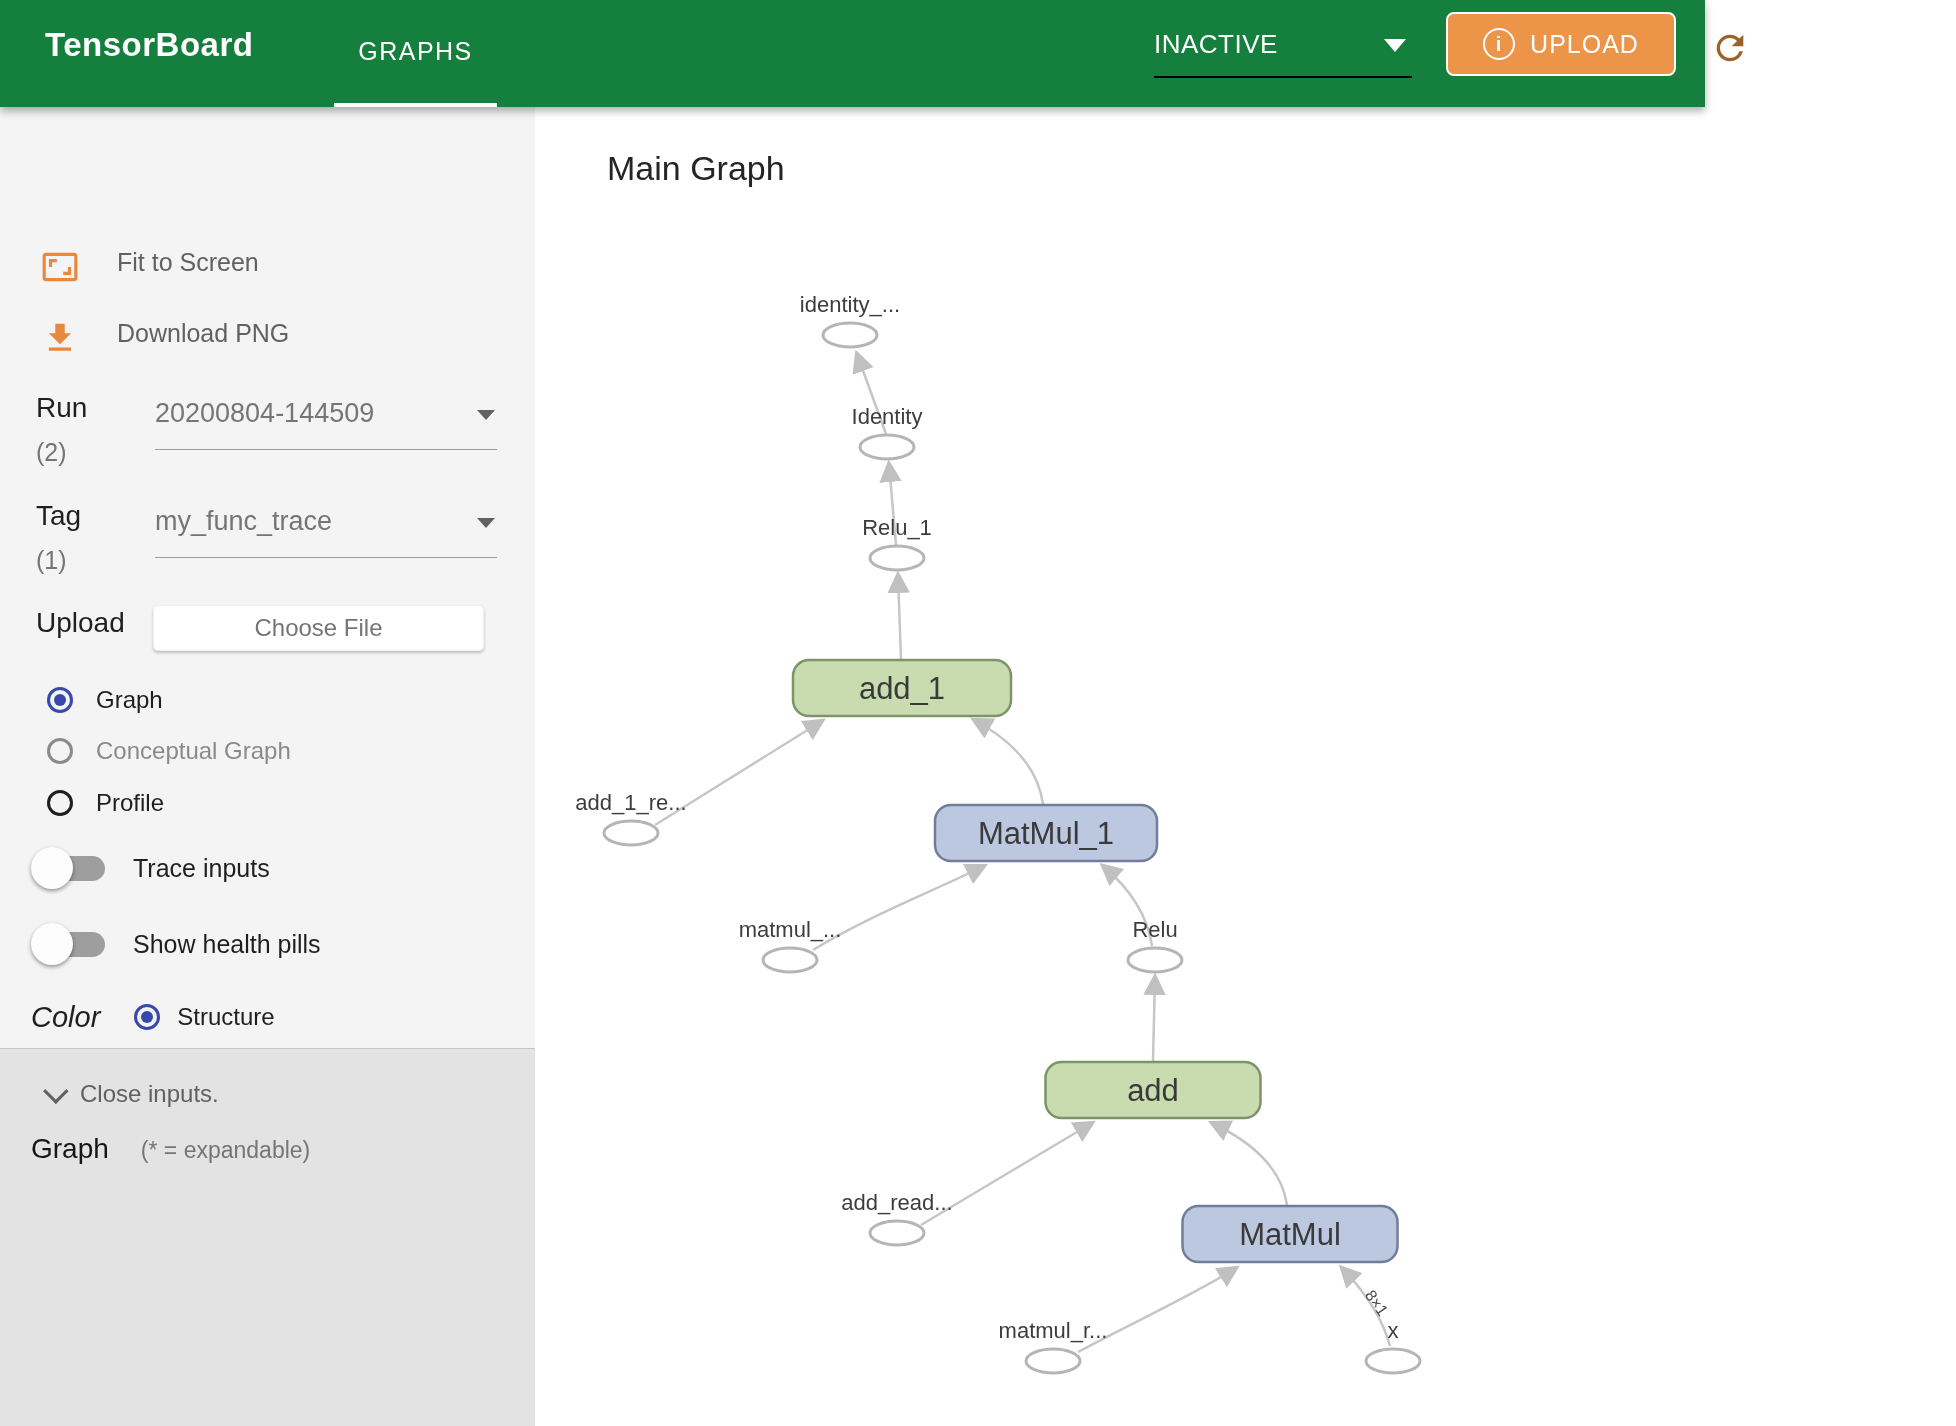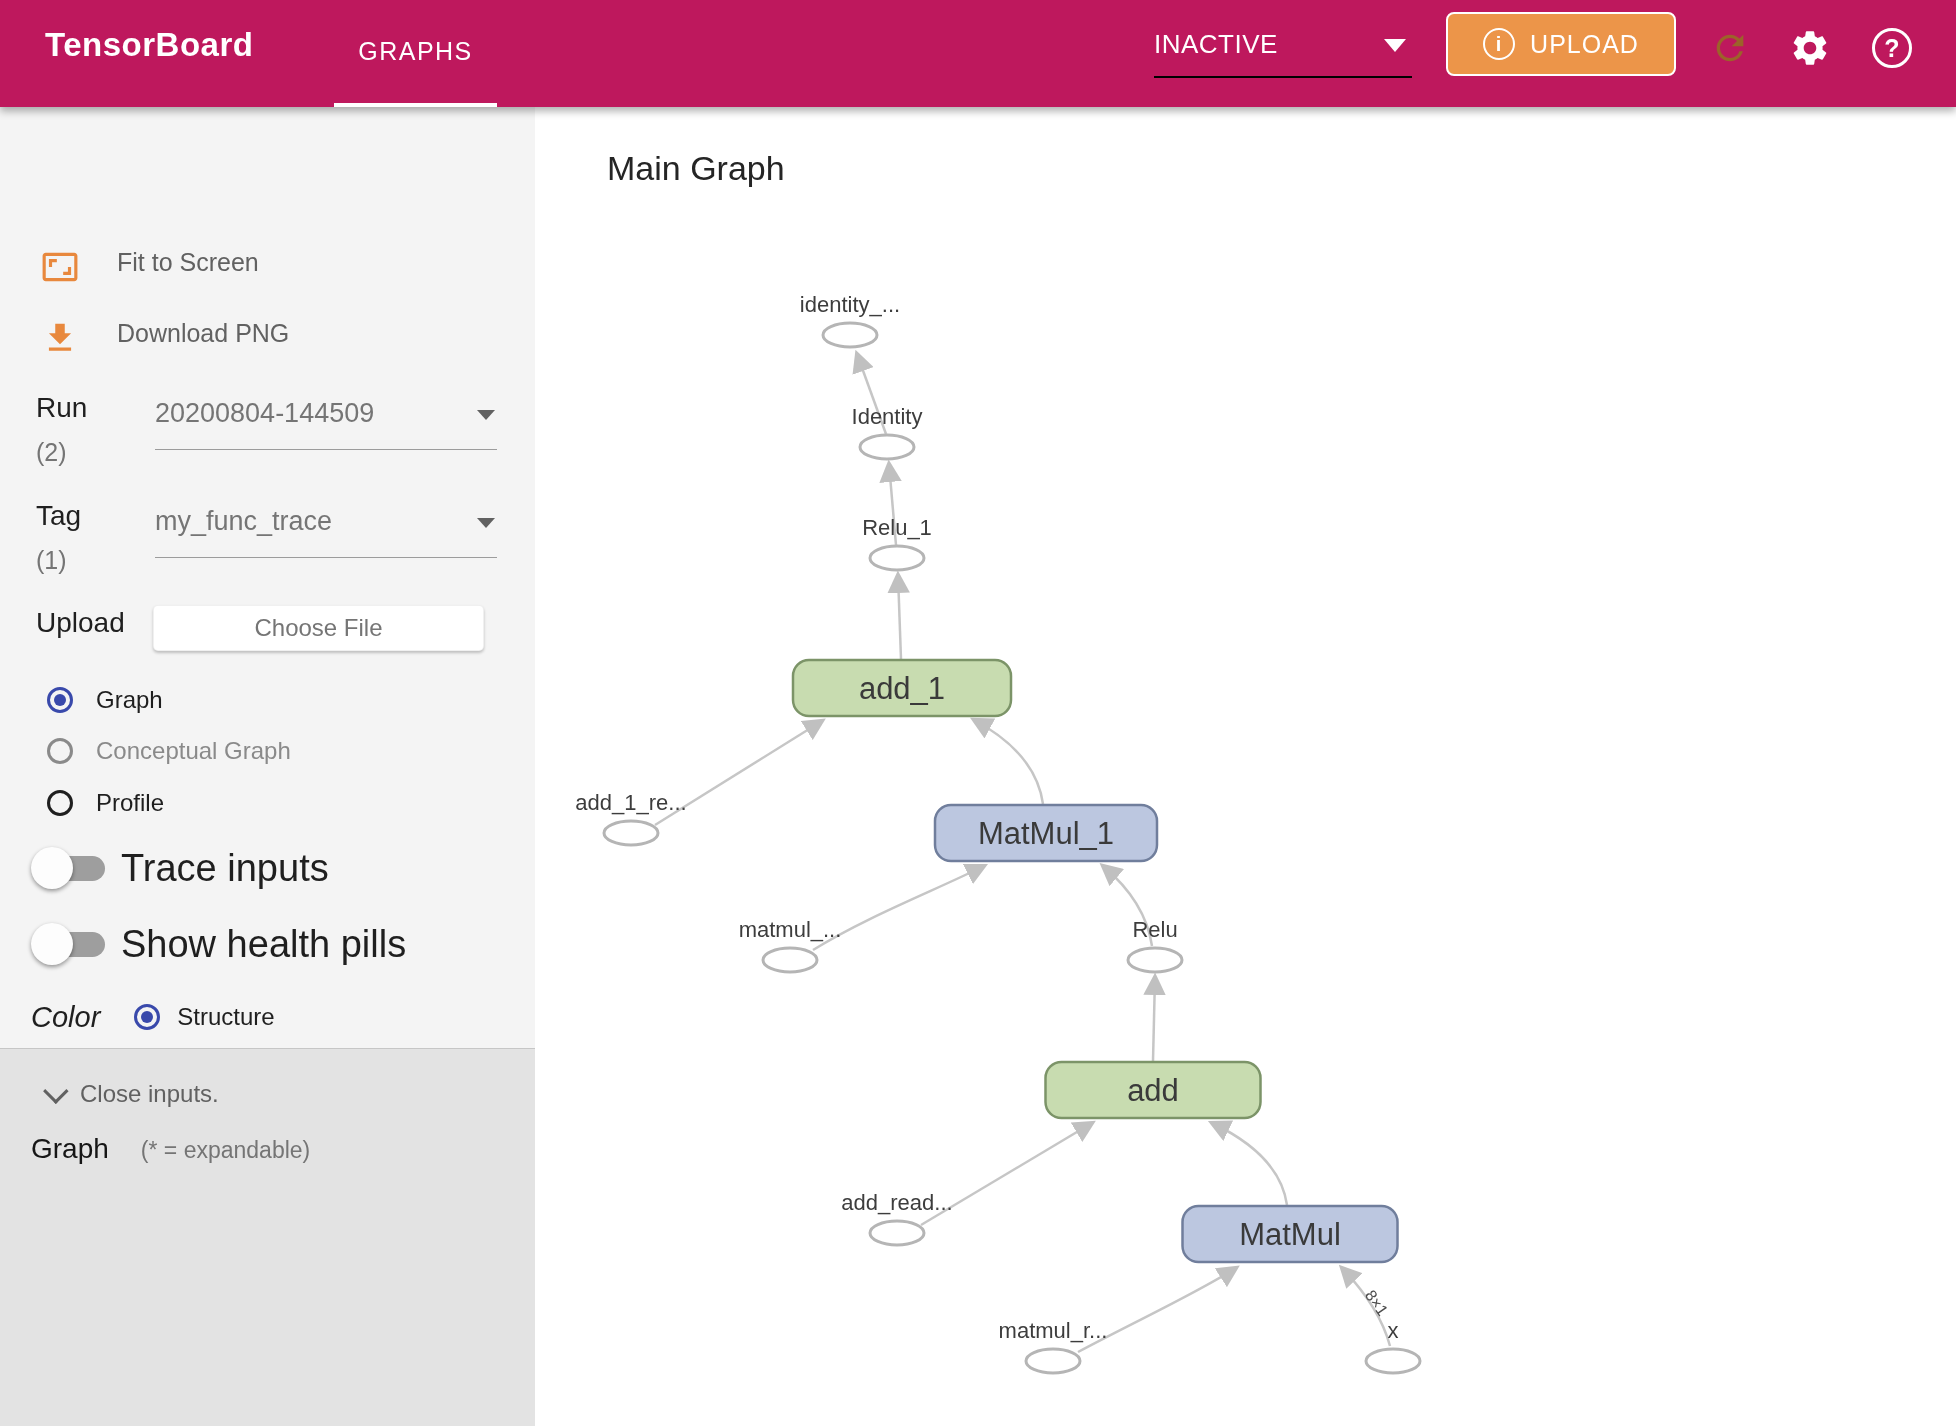--- a/index.html
+++ b/index.html
@@ -1,22 +1,22 @@
 <!DOCTYPE html>
 <html><head>
 <meta charset="utf-8">
 <style>
   * { margin:0; padding:0; box-sizing:border-box; }
   html,body { width:1956px; height:1426px; overflow:hidden; background:#fff;
     font-family:"Liberation Sans","DejaVu Sans",sans-serif; }
   .screen { position:relative; width:1956px; height:1426px; }
 
   
-  .header { position:absolute; left:0; top:0; width:1956px; height:107px;
-    background:#be185d; box-shadow:0 4px 8px rgba(0,0,0,.32); z-index:20; }
+  .header { position:absolute; left:0; top:0; width:1705px; height:107px;
+    background:#15803d; box-shadow:0 4px 8px rgba(0,0,0,.32); z-index:20; }
   .app-title { position:absolute; left:45px; top:26px; color:#fff; font-size:33px;
     font-weight:700; letter-spacing:.5px; }
   .tab { position:absolute; left:334px; top:0; width:163px; height:107px;
     display:flex; align-items:center; justify-content:center; color:#fff;
     font-size:25px; font-weight:500; letter-spacing:1.5px;
     border-bottom:4px solid #fff; }
   .status-dd { position:absolute; left:1154px; top:29px; width:258px;
     color:#fff; font-size:26px; font-weight:500; letter-spacing:.5px;
     border-bottom:2px solid #000000; padding-bottom:16px; cursor:pointer; }
   .status-caret { position:absolute; right:6px; top:10px; width:0; height:0;
@@ -71,21 +71,21 @@
   .radio.dark { border-color:#1f1f1f; border-width:3.5px; }
   .radio-label { font-size:24px; color:#1f1f1f; }
   .radio-label.dim { color:#8a8a8a; }
   .toggle-row { position:absolute; left:31px; height:44px; display:flex;
     align-items:center; cursor:pointer; }
   .toggle { position:relative; width:88px; height:44px; flex:0 0 auto; }
   .toggle .track { position:absolute; left:10px; top:10px; width:64px; height:25px;
     border-radius:13px; background:#9e9e9e; }
   .toggle .knob { position:absolute; left:0; top:1px; width:42px; height:42px;
     border-radius:50%; background:#fdfdfd; box-shadow:0 2px 4px rgba(0,0,0,.4); }
-  .toggle-label { margin-left:2px; font-size:38px; color:#1f1f1f; }
+  .toggle-label { margin-left:14px; font-size:25px; color:#1f1f1f; }
   .color-row { position:absolute; left:31px; top:893px; height:34px; display:flex;
     align-items:center; }
   .color-title { font-size:29px; color:#1f1f1f; margin-right:34px;font-style:italic; }
   .color-row .radio-label { font-size:24px; margin-left:17px; }
 
   
   .legend { position:absolute; left:0; top:941px; width:535px; height:378px;
     background:#e3e3e3; border-top:1px solid #c6c6c6; }
   .close-legend { position:absolute; left:44px; top:31px; display:flex;
     align-items:center; gap:18px; cursor:pointer; }

